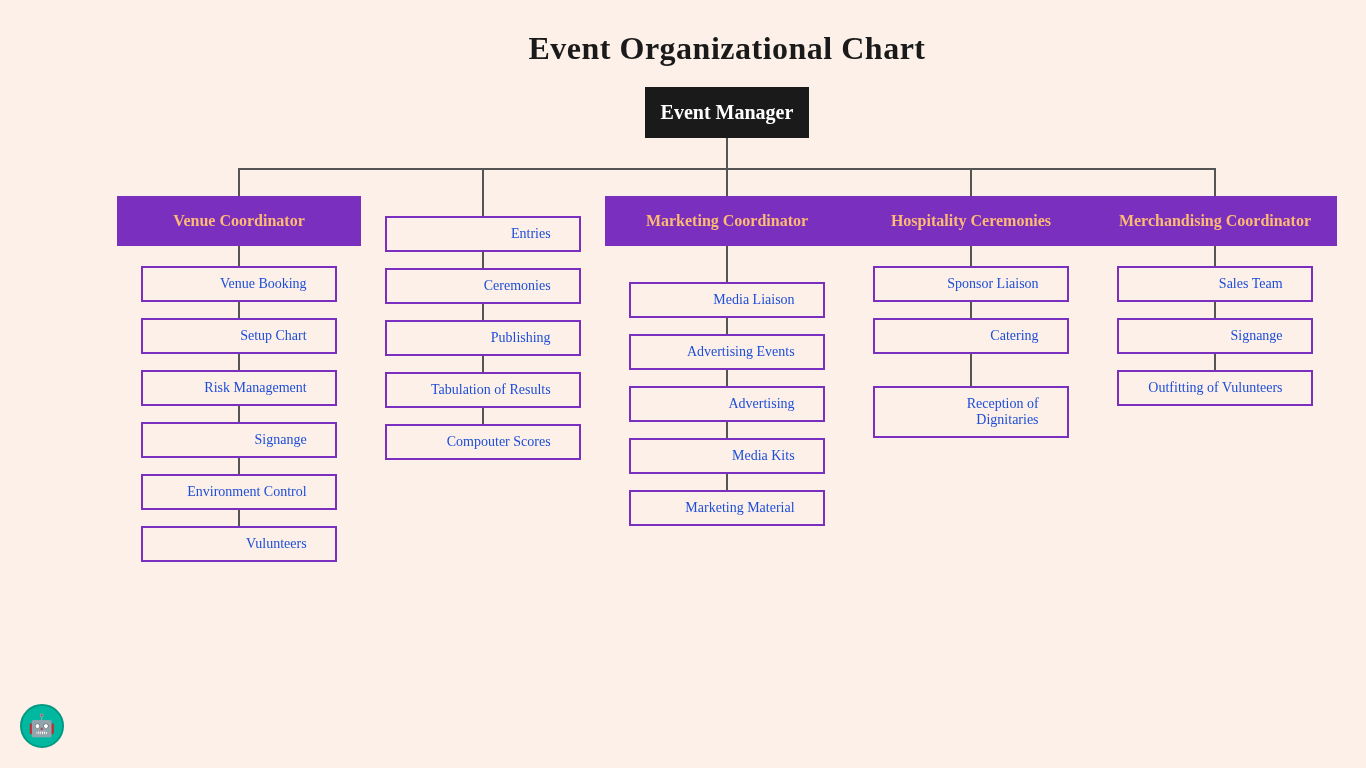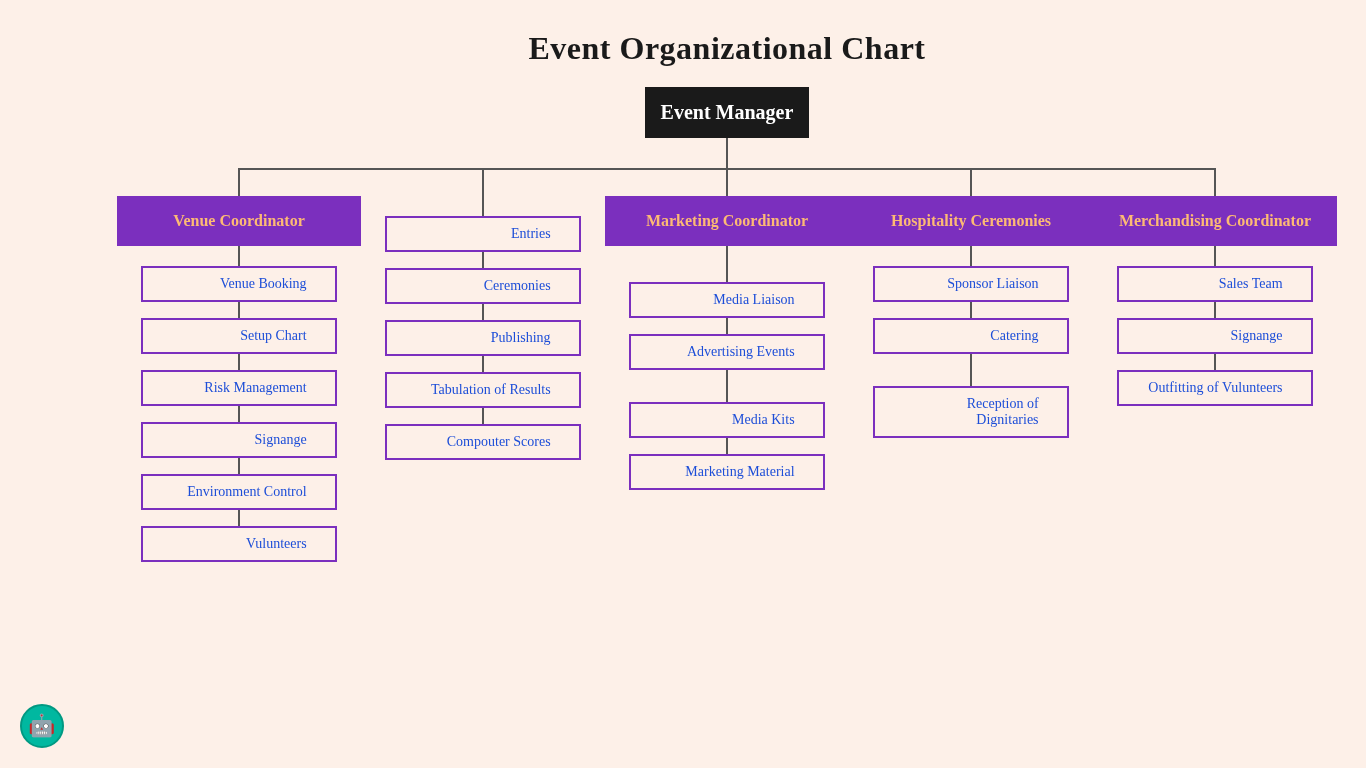--- a/index.html
+++ b/index.html
@@ -194,20 +194,21 @@
       <div class="column">
         <div class="col-top-connector"></div>
         <div class="col-header">Marketing Coordinator</div>
         <div class="col-body-connector"></div>
         <div class="child-list">
           <div class="child-connector"></div>
           <div class="child-node">Media Liaison</div>
           <div class="child-connector"></div>
           <div class="child-node">Advertising Events</div>
           <div class="child-connector"></div>
+          <div class="child-node">Advertising</div>
           <div class="child-connector"></div>
           <div class="child-node">Media Kits</div>
           <div class="child-connector"></div>
           <div class="child-node">Marketing Material</div>
         </div>
       </div>
       <div class="column">
         <div class="col-top-connector"></div>
         <div class="col-header">Hospitality Ceremonies</div>
         <div class="col-body-connector"></div>

